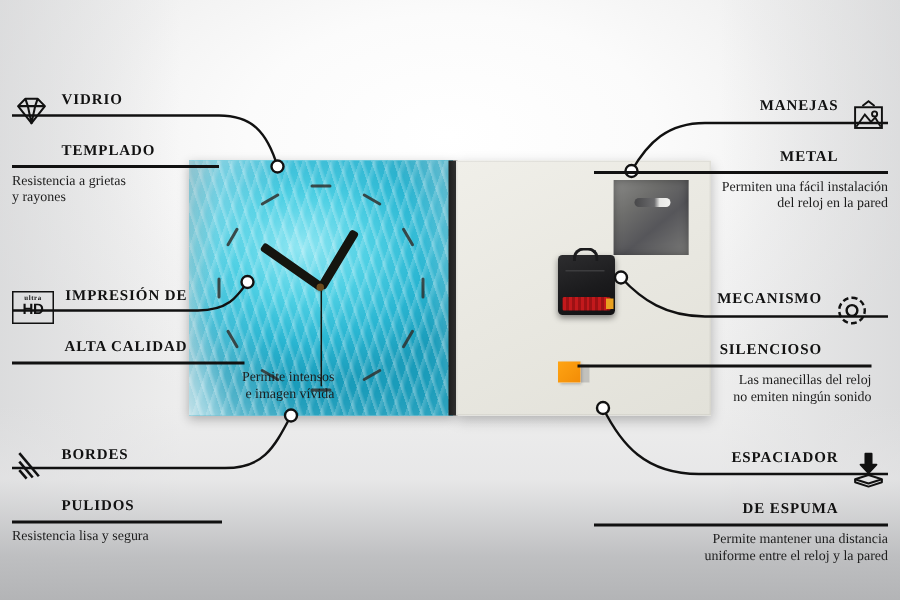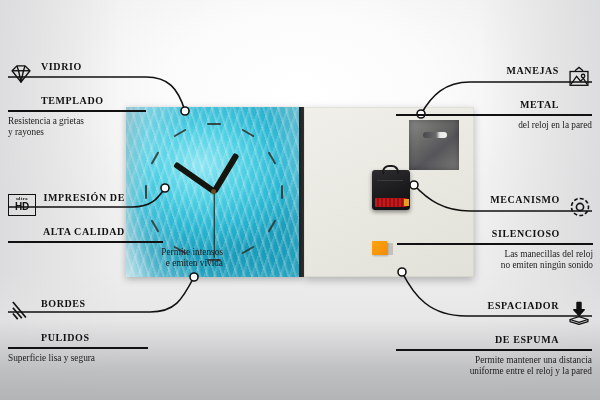--- a/index.html
+++ b/index.html
@@ -201,41 +201,41 @@
         <span class="hd-u">ultra</span>
         <span class="hd-t">HD</span>
       </span>
       <div>
         <div class="title">IMPRESIÓN DE</div>
         <div class="title">ALTA CALIDAD</div>
       </div>
     </div>
     <div class="rule" style="width:155px"></div>
     <div class="desc">Permite intensos</div>
-    <div class="desc">e emiten vívida</div>
+    <div class="desc">e imagen vívida</div>
   </div>
 
   <div class="callout c-left" style="left:8px; top:277px;">
     <div class="head">
       <span class="ico">
         <svg viewBox="0 0 32 32">
             <g stroke="#111" stroke-width="2.1" stroke-linecap="butt">
           <path d="M6 5 L22 24"></path>
               <path d="M6 12 L17 25"></path>
               <path d="M6 19 L12 26"></path>
             </g>
           </svg>
       </span>
       <div>
         <div class="title">BORDES</div>
         <div class="title">PULIDOS</div>
       </div>
     </div>
     <div class="rule" style="width:140px"></div>
-    <div class="desc">Superficie lisa y segura</div>
+    <div class="desc">Resistencia lisa y segura</div>
     <div class="desc"></div>
   </div>
 
   <div class="callout c-right" style="right:8px; top:44px;">
     <div class="head">
       <div>
         <div class="title">MANEJAS</div>
         <div class="title">METAL</div>
       </div>
       <span class="ico">
@@ -243,24 +243,25 @@
           <g fill="none" stroke="#111" stroke-width="1.6">
             <path d="M11 7 L16 3 L21 7"></path>
             <rect x="5" y="8" width="22" height="17"></rect>
             <circle cx="21" cy="13.5" r="2.1"></circle>
             <path d="M6 24 L13 14 L18 20 L21.5 16.5 L26 24"></path>
           </g>
           </svg>
       </span>
     </div>
     <div class="rule" style="width:196px; margin-left:auto"></div>
+    <div class="desc">Permiten una fácil instalación</div>
     <div class="desc">del reloj en la pared</div>
   </div>
 
-  <div class="callout c-right" style="right:7px; top:173px;">
+  <div class="callout c-right" style="right:19px; top:173px;">
     <div class="head">
       <div>
         <div class="title">MECANISMO</div>
         <div class="title">SILENCIOSO</div>
       </div>
       <span class="ico">
         <svg viewBox="0 0 32 32">
           <g fill="none" stroke="#111" stroke-width="2">
             <path d="M16 5.5 a10.5 10.5 0 1 1 -0.01 0" stroke-dasharray="4.6 2.6"></path>
             <circle cx="16" cy="16" r="4.4"></circle>

